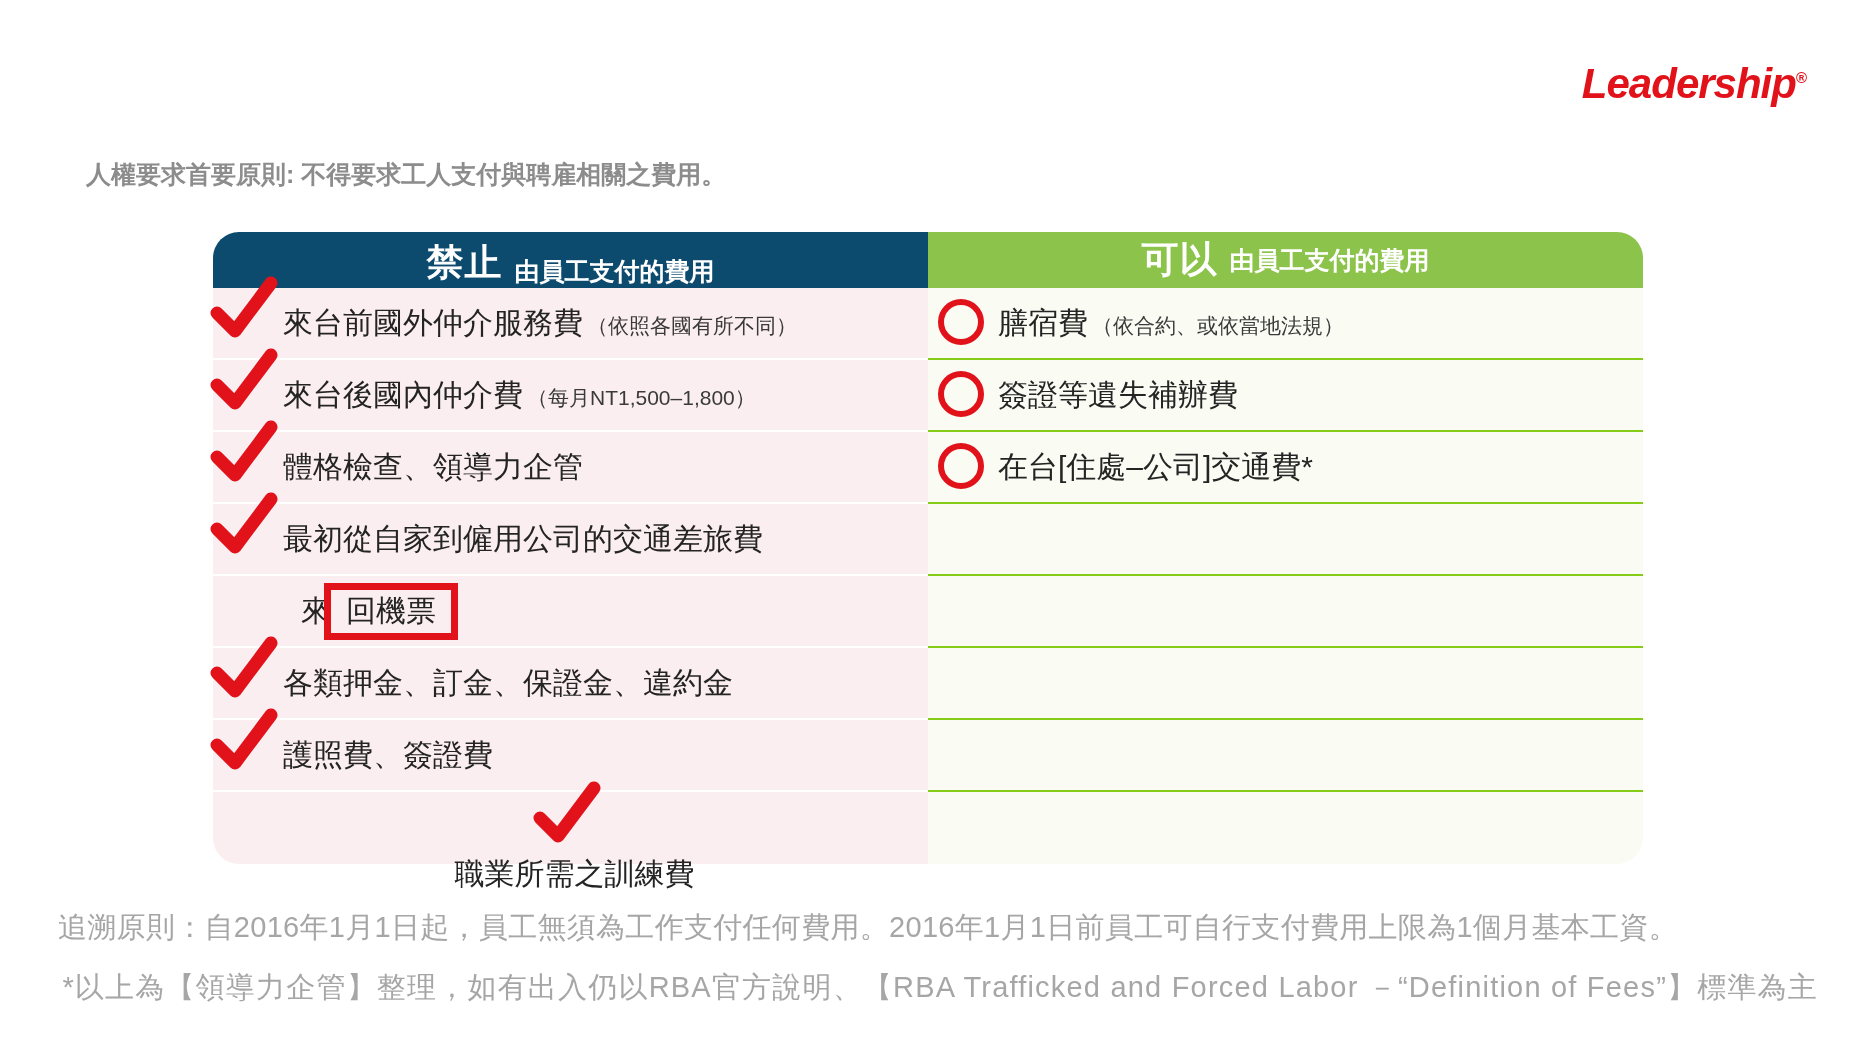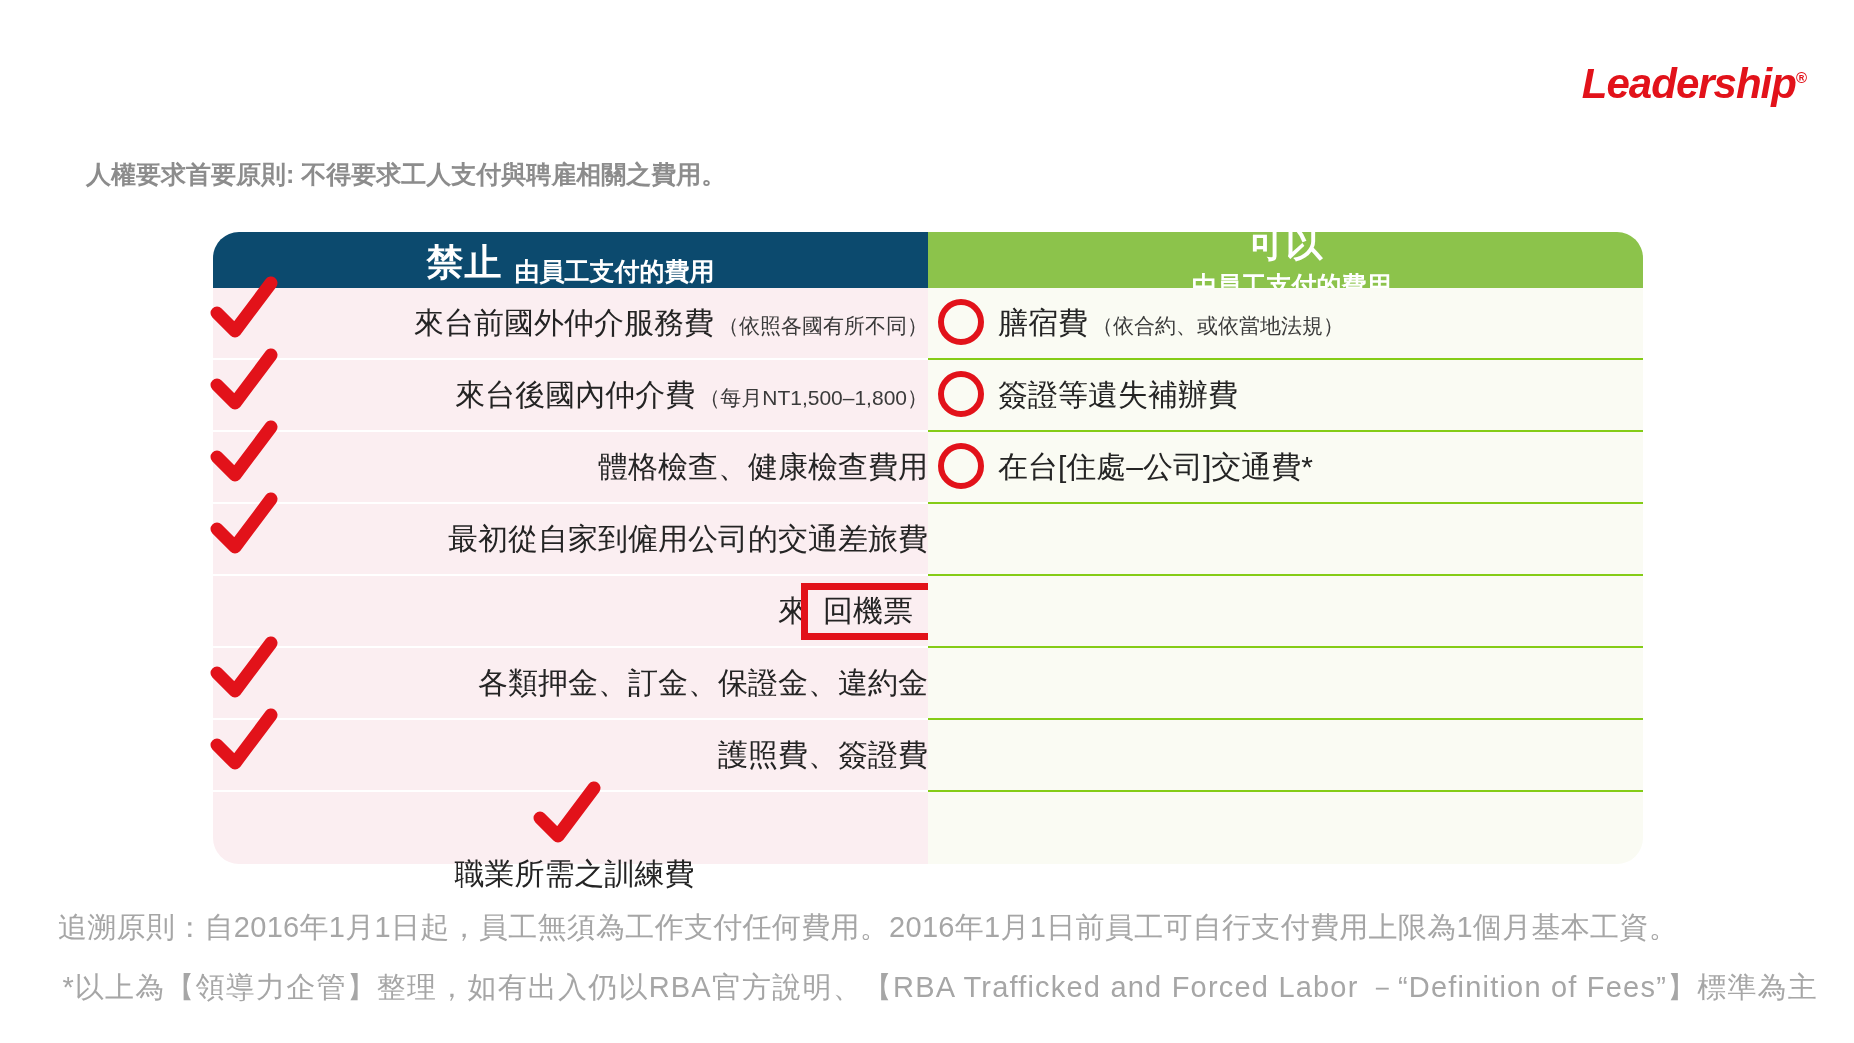--- a/index.html
+++ b/index.html
@@ -78,21 +78,20 @@
     box-sizing: border-box;
   }
   .head-cell.forbidden {
     background: #0c4a6e;
     border-top-left-radius: 26px;
     align-items: flex-end;
   }
   .head-cell.allowed {
     background: #8cc34b;
     border-top-right-radius: 26px;
-    flex-direction: column;
   }
   .head-main {
     font-size: 37px;
     font-weight: bold;
     letter-spacing: 1px;
   }
   .head-sub {
     font-size: 25px;
     font-weight: bold;
     margin-left: 12px;
@@ -112,21 +111,20 @@
     height: 72px;
     display: flex;
     align-items: center;
     position: relative;
     box-sizing: border-box;
     padding-left: 8px;
   }
   .col.left .row {
     background: #fbeef1;
     border-bottom: 2px solid #ffffff;
-    justify-content: space-between;
   }
   .col.right .row {
     background: #fafbf3;
     border-bottom: 2px solid #84cc16;
   }
   .col.left .row:last-child {
     border-bottom: none;
     border-bottom-left-radius: 26px;
     flex-direction: column;
   }
@@ -244,21 +242,21 @@
             <span class="row-note">（每月NT1,500–1,800）</span>
           </div>
         </div>
         <div class="row">
           <div class="mark-slot">
             <span class="check-icon"><svg viewBox="0 0 72 72" width="72" height="72">
                 <path d="M8 40 L26 58 L62 10" fill="none" stroke="#E2121A" stroke-width="13" stroke-linecap="round" stroke-linejoin="round"></path>
               </svg></span>
           </div>
           <div class="row-label">
-            <span>體格檢查、健康檢查費用</span>
+            <span>體格檢查、領導力企管</span>
           </div>
         </div>
         <div class="row">
           <div class="mark-slot">
             <span class="check-icon"><svg viewBox="0 0 72 72" width="72" height="72">
                 <path d="M8 40 L26 58 L62 10" fill="none" stroke="#E2121A" stroke-width="13" stroke-linecap="round" stroke-linejoin="round"></path>
               </svg></span>
           </div>
           <div class="row-label">
             <span>最初從自家到僱用公司的交通差旅費</span>

